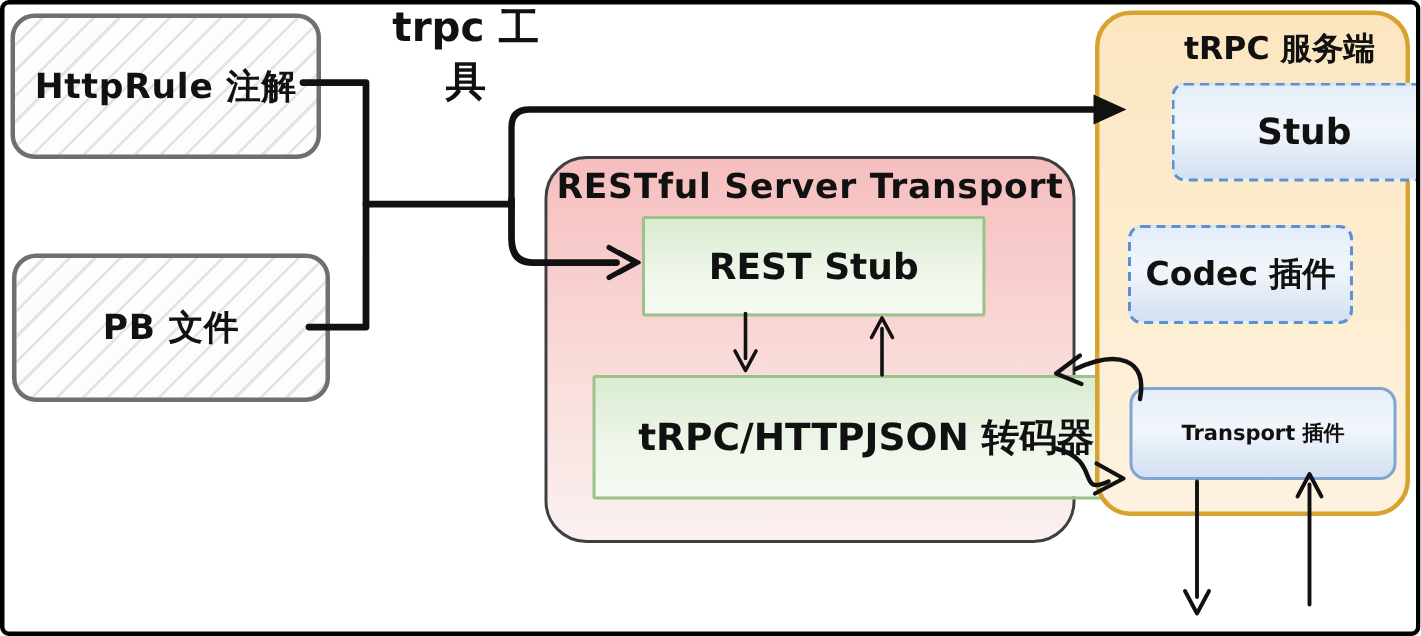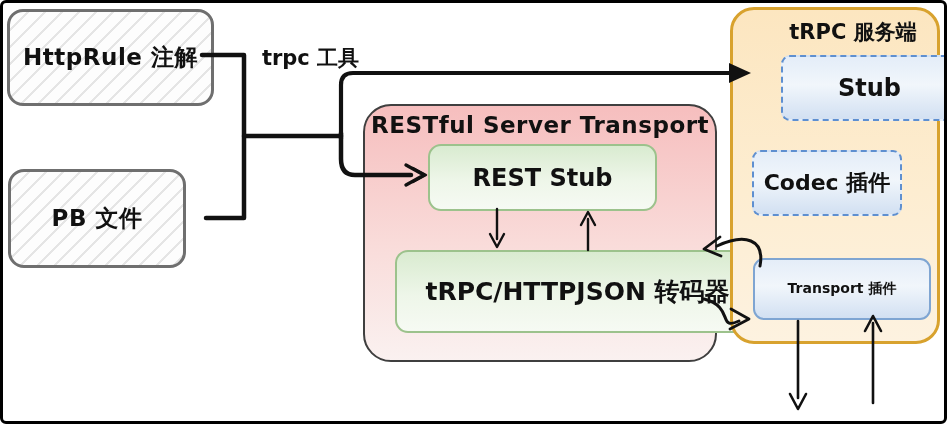--- a/index.html
+++ b/index.html
@@ -20,48 +20,48 @@
     font-size:23px;letter-spacing:.5px;
   }
   
   .pink{
     border:2.5px solid #3f3f3f;border-radius:28px;
     background:linear-gradient(180deg,#f6bebe 0%,#f9dcda 55%,#faf1f0 100%);
   }
   .pink-title{font-size:23px;letter-spacing:.5px;}
   
   .greenbox{
-    border:2px solid #9cc28c;border-radius:13px;
+    border:2px solid #9cc28c;border-radius:2px;
     background:linear-gradient(180deg,#d9ebd0 0%,#eef6e9 55%,#f6faf3 100%);
   }
   
   .orange{
     border:3px solid #d8a22e;border-radius:24px;
     background:linear-gradient(180deg,#fce6c0 0%,#fdedd1 55%,#fdf2e0 100%);
   }
   .orange-title{font-size:21px;margin-left:36px;}
   
   .bluebox{
     border-radius:9px;
     background:linear-gradient(180deg,#e4edf8 0%,#f1f6fb 45%,#d2e0f2 100%);
   }
   .dashed{border:2px dashed #5e8fd0;}
   .solid-blue{border:2px solid #7fa5d2;border-radius:11px;}
-  .toollabel{font-size:21px;align-items:flex-end;}
+  .toollabel{font-size:27px;align-items:flex-end;}
   svg.overlay{position:absolute;left:0;top:0;pointer-events:none;}
 </style>
 </head>
 <body>
 
 <div class="stage">
 
   <div class="node hatchbox" style="left:4px;top:6px;width:207px;height:97px;text-align:right;">
     <span>HttpRule 注解</span>
   </div>
-  <div class="node hatchbox" style="left:5px;top:166px;width:178px;height:99px;">
+  <div class="node hatchbox" style="left:5px;top:166px;width:212px;height:99px;">
     <span>PB 文件</span>
   </div>
 
   <div class="node toollabel" style="left:250px;top:41px;width:115px;height:28px;">
     <span>trpc 工具</span>
   </div>
 
   <div class="node pink" style="left:360px;top:101px;width:354px;height:258px;align-items:flex-start;">
     <span class="pink-title" style="margin-top:6px;">RESTful Server Transport</span>
   </div>

